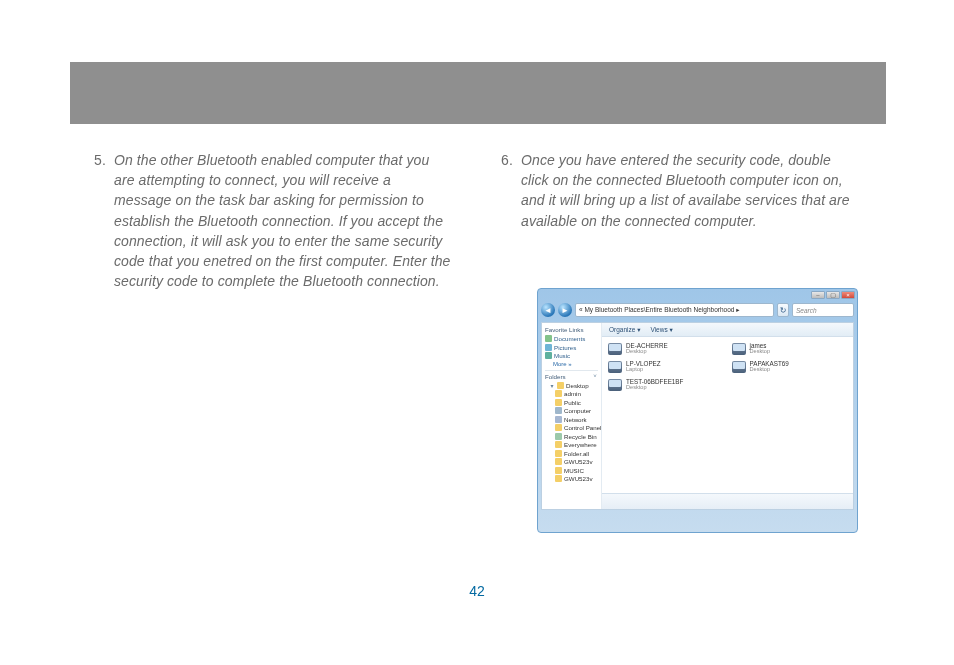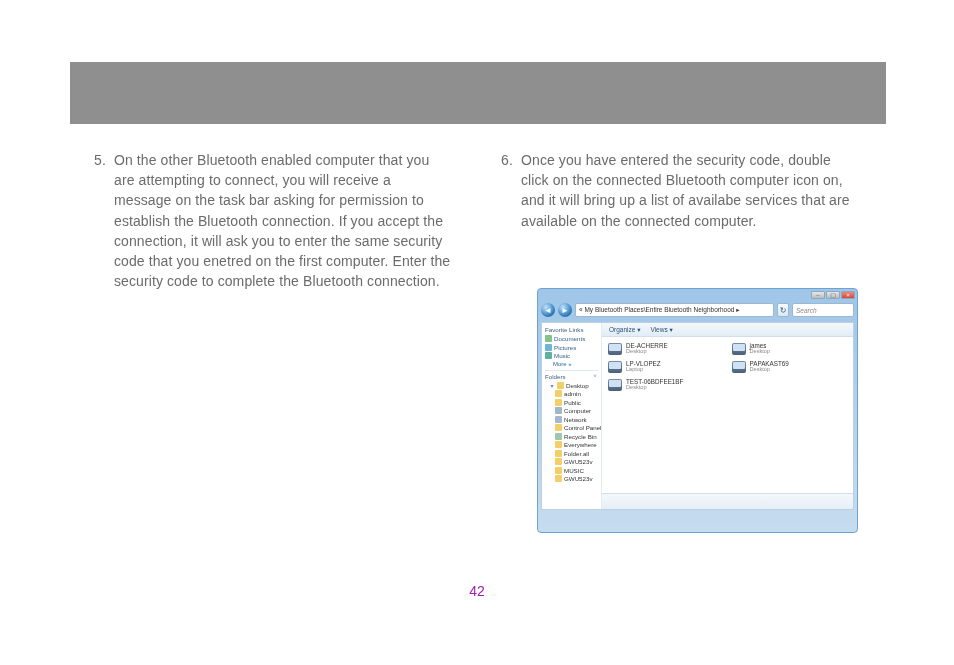--- a/index.html
+++ b/index.html
@@ -34,30 +34,30 @@
     line-height: 20.2px;
     font-weight: 300;
     letter-spacing: 0.1px;
   }
   .step-num {
     width: 26px;
     flex: none;
     text-align: right;
     padding-right: 8px;
   }
-  .step-text { flex: 1; }
+  .step-text { flex: 1; font-style: italic; }
   .page-num {
     position: absolute;
     bottom: 66px;
     left: 0;
     right: 0;
     text-align: center;
     font-size: 14px;
     font-weight: 300;
-    color: #a21caf;
+    color: #0369a1;
   }
 
   
   .win {
     position: absolute;
     top: 288px;
     left: 537px;
     width: 321px;
     height: 245px;
     background: linear-gradient(#9fc6e8,#c6dcef);

